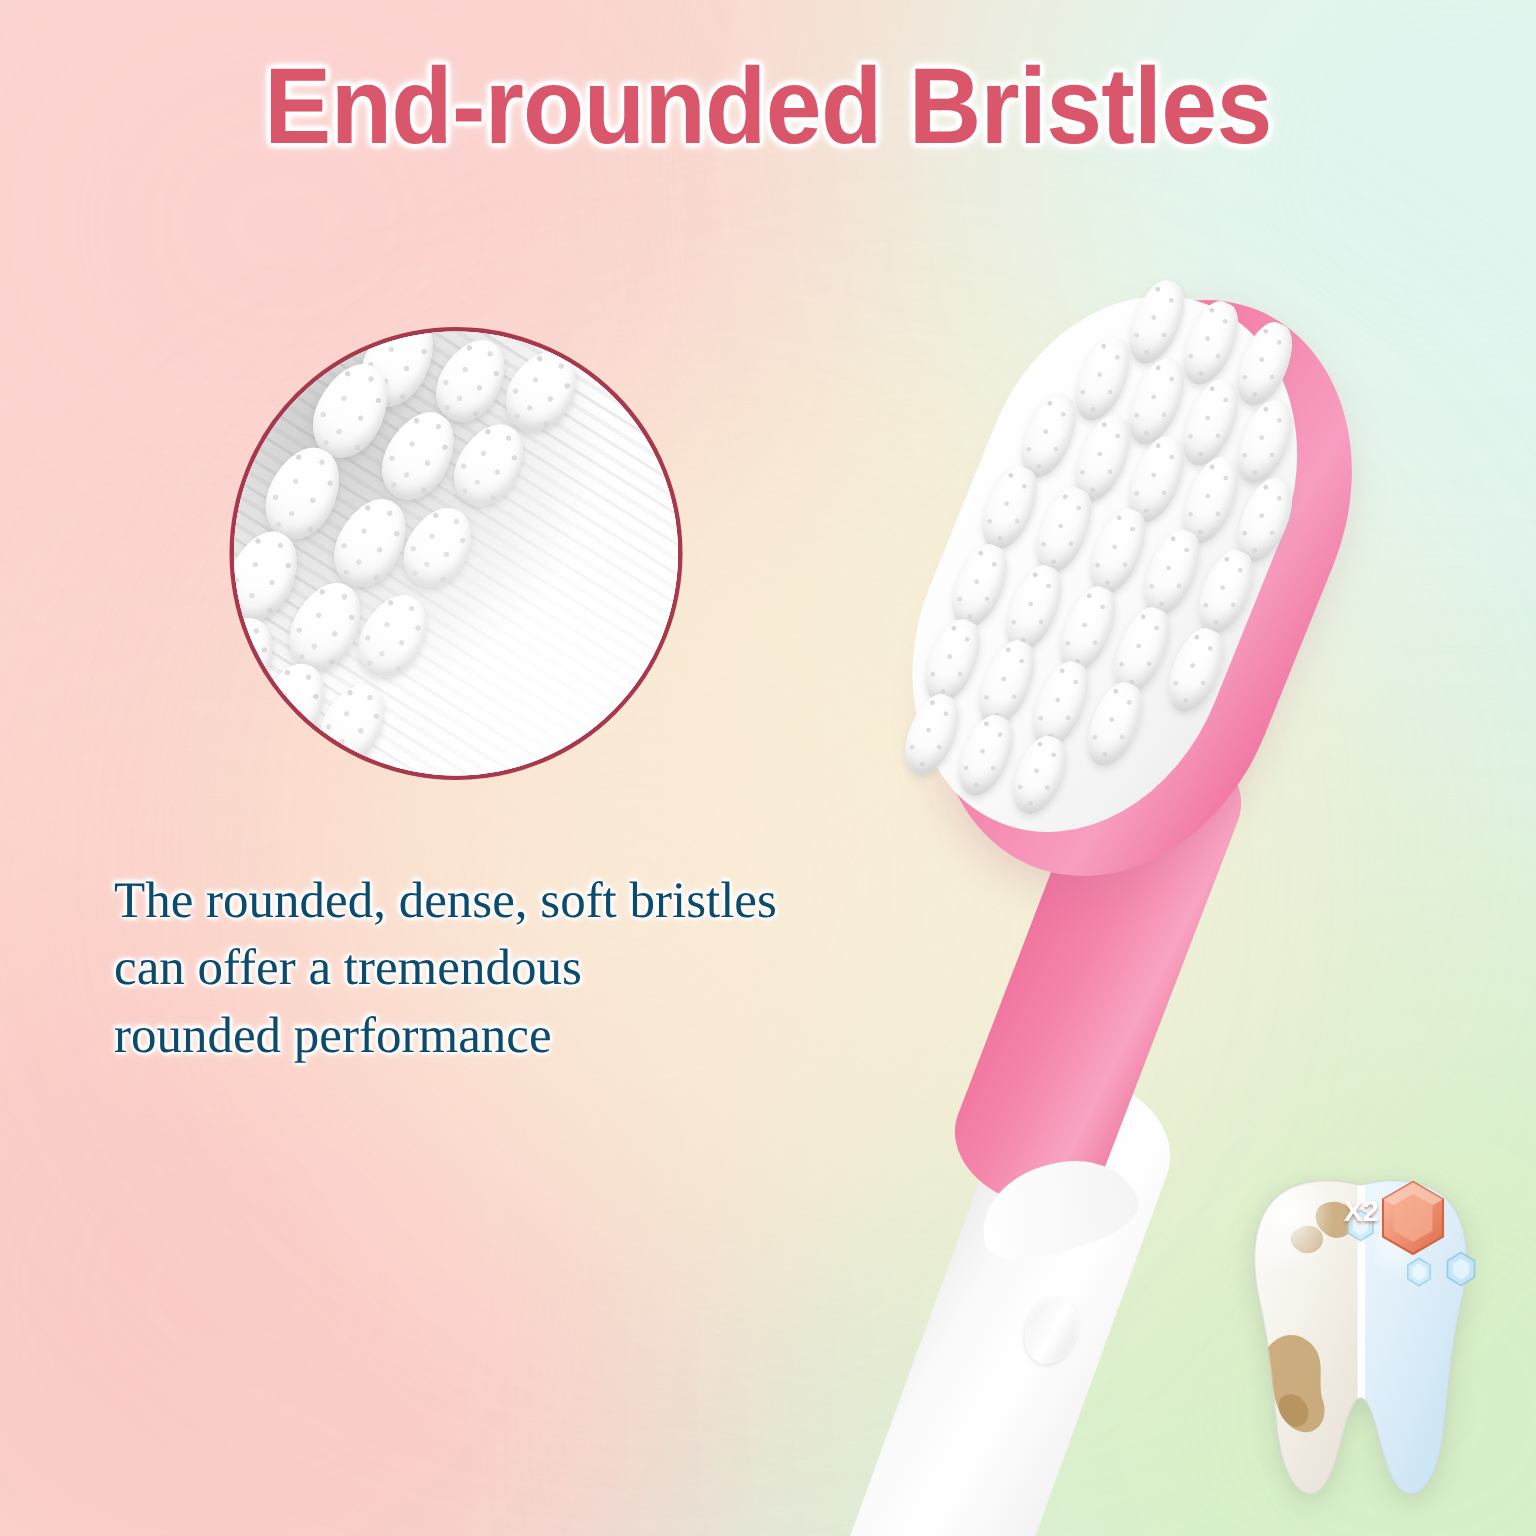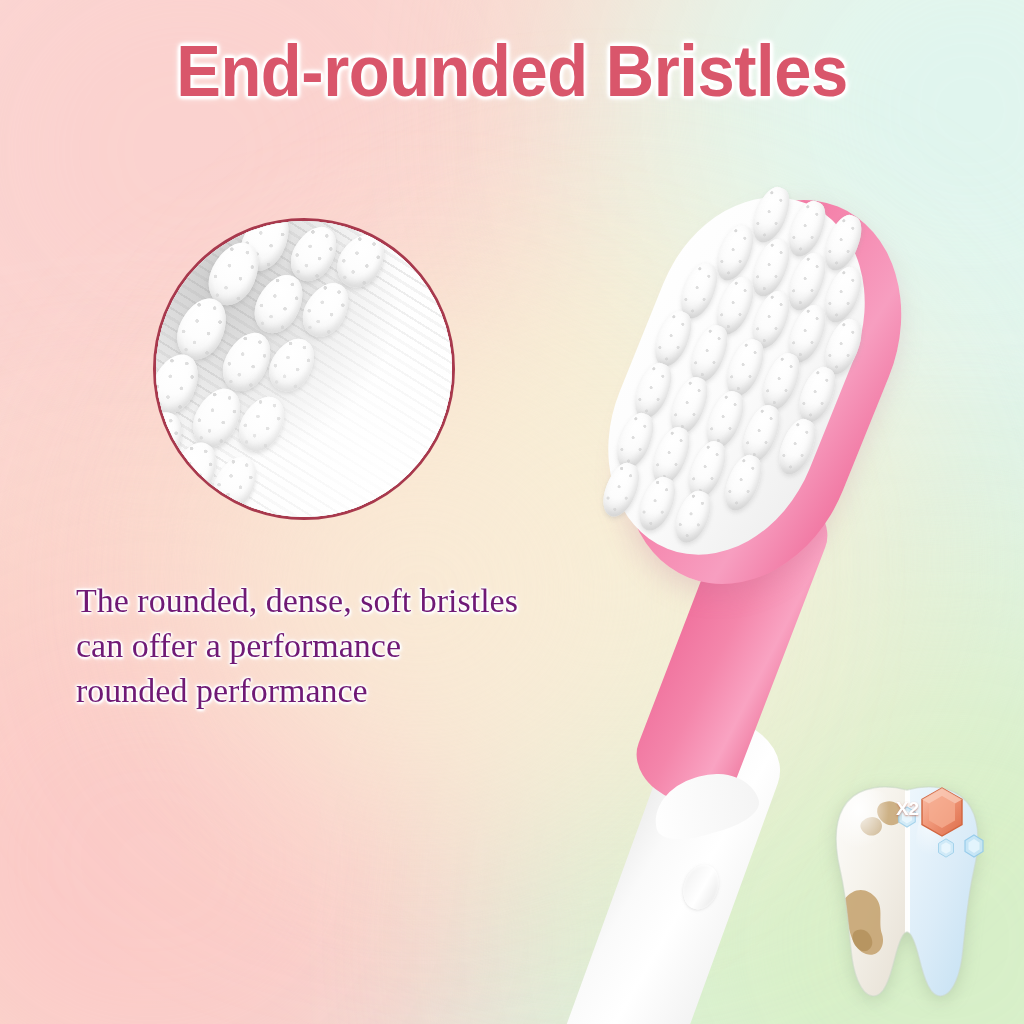--- a/index.html
+++ b/index.html
@@ -90,21 +90,21 @@
 
   
   .body-copy {
     position: absolute;
     left: 76px;
     top: 578px;
     width: 620px;
     font-family: "Liberation Serif", serif;
     font-size: 34px;
     line-height: 45px;
-    color: #701a75;
+    color: #0c4a6e;
     text-shadow:
        0 0 2px #fff,
        1.5px 0 2px #ffffff, -1.5px 0 2px #ffffff,
        0 1.5px 2px #ffffff, 0 -1.5px 2px #ffffff,
        1.5px 1.5px 3px #ffffff, -1.5px -1.5px 3px #ffffff,
        0 0 8px rgba(255,255,255,.9);
     user-select: none;
   }
   .body-copy .ln { display: block; white-space: nowrap; }
 
@@ -355,21 +355,21 @@
       <div class="tuft" style="left: 88px; top:176px; width:40px; height:58px; transform:rotate(29deg);"></div>
       <div class="tuft" style="left:-14px; top:192px; width:40px; height:58px; transform:rotate(24deg);"></div>
       <div class="tuft" style="left: 20px; top:222px; width:40px; height:60px; transform:rotate(26deg);"></div>
       <div class="tuft" style="left: 62px; top:236px; width:38px; height:56px; transform:rotate(28deg);"></div>
     </div>
     <div class="mag-gloss"></div>
   </div>
 
   <div class="body-copy">
     <span class="ln">The rounded, dense, soft bristles</span>
-    <span class="ln">can offer a performance</span>
+    <span class="ln">can offer a tremendous</span>
     <span class="ln">rounded performance</span>
   </div>
 
   <div class="brush">
     <div class="handle"></div>
     <div class="neck"></div>
     <div class="handle-swoosh"></div>
     <div class="handle-btn btn-1"></div>
     <div class="handle-btn btn-2"></div>
     <div class="head-plate"></div>

